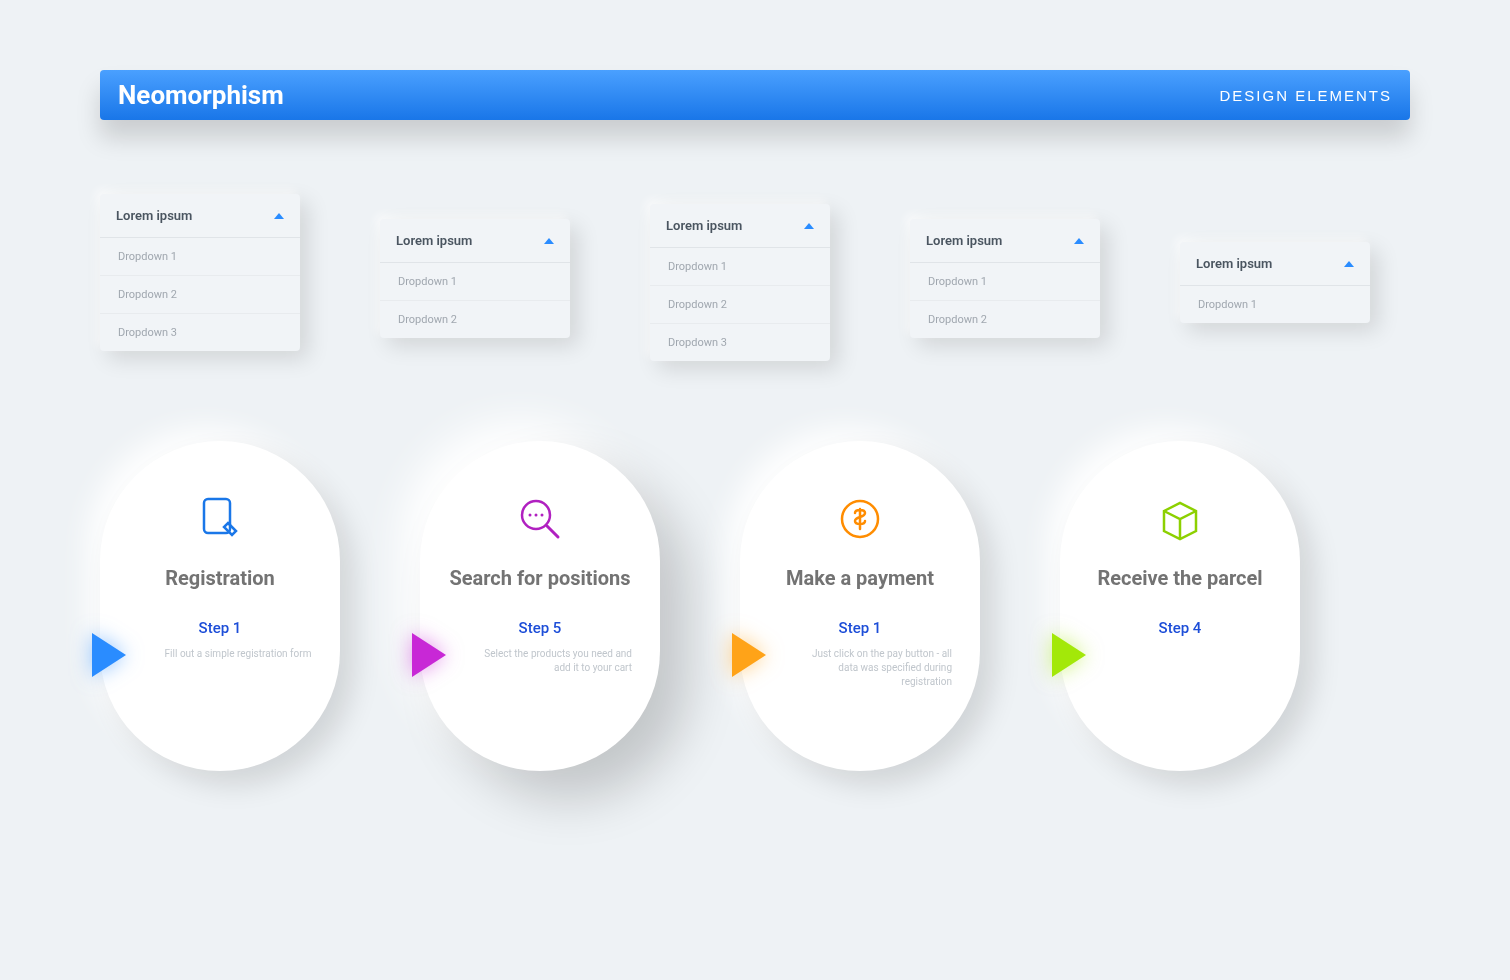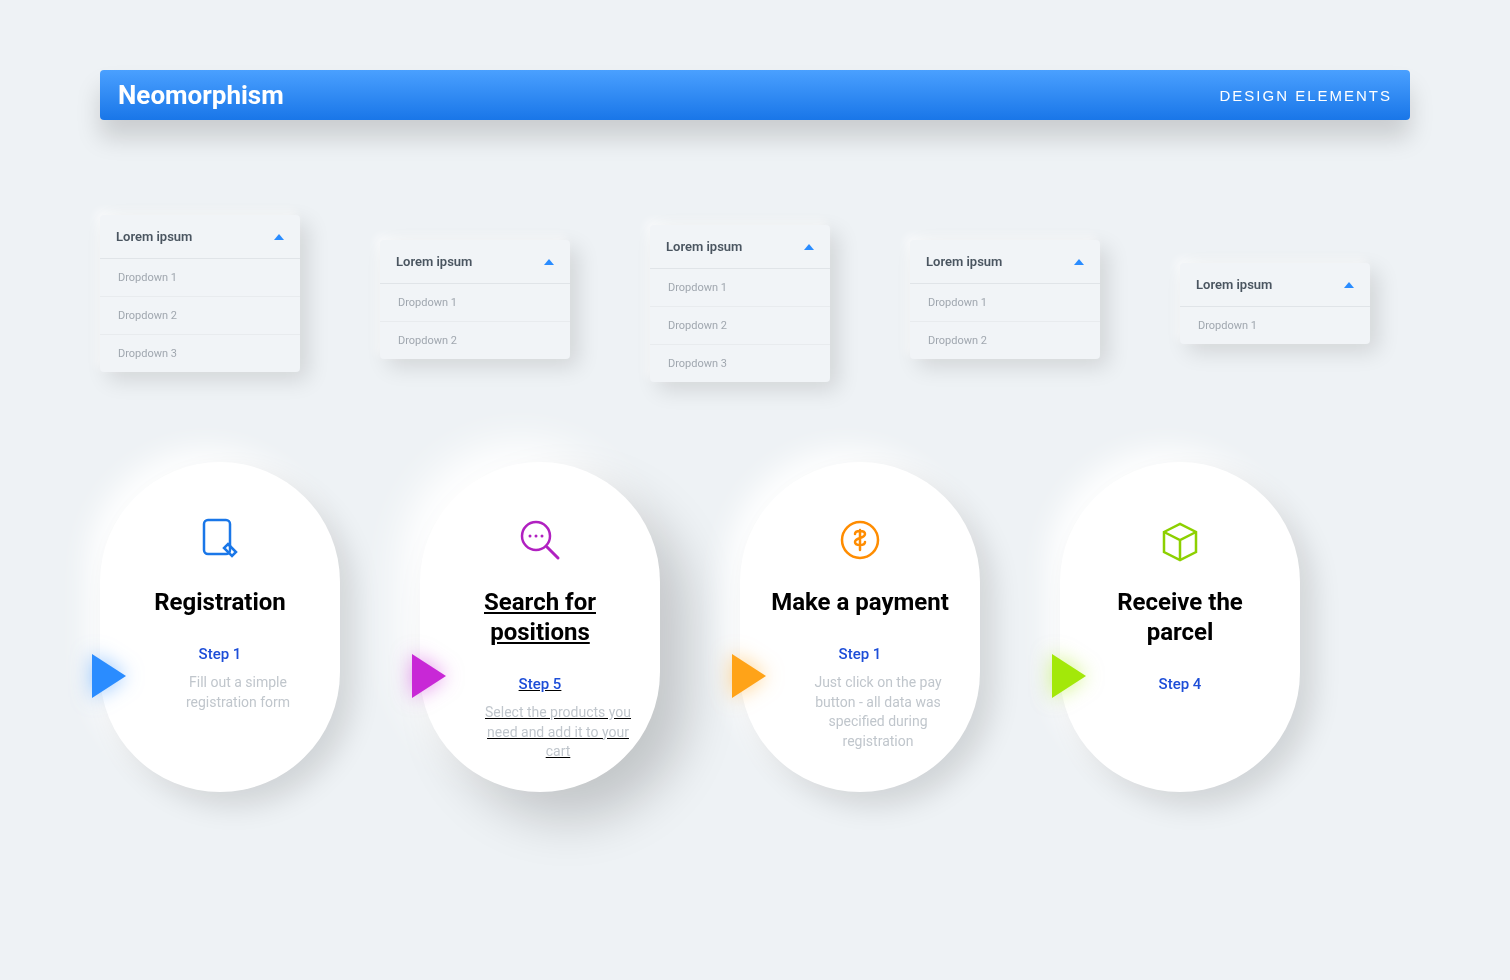--- a/index.html
+++ b/index.html
@@ -16,21 +16,21 @@
 .header-bar {
   width: 100%;
   height: 50px;
   background: linear-gradient(180deg, #4aa0ff 0%, #1976e8 100%);
   border-radius: 4px;
   display: flex;
   justify-content: space-between;
   align-items: center;
   padding: 0 18px;
   box-shadow: 0 18px 25px rgba(0,0,0,0.15);
-  margin-bottom: 95px;
+  margin-bottom: 74px;
 }
 .header-title {
   color: #fff;
   font-size: 26px;
   font-weight: 700;
 }
 .header-sub {
   color: #fff;
   font-size: 15px;
   font-weight: 400;
@@ -93,41 +93,40 @@
   border-radius: 120px;
   position: relative;
   box-shadow: 14px 14px 28px rgba(0,0,0,0.12), -14px -14px 28px rgba(255,255,255,0.9);
   display: flex;
   flex-direction: column;
   align-items: center;
   padding: 50px 28px 30px;
 }
 .step-card.raised {
   box-shadow: 28px 28px 50px rgba(0,0,0,0.18), -20px -20px 40px rgba(255,255,255,1);
-  text-decoration: underline;
 }
 .step-icon { height: 55px; display:flex; align-items:center; justify-content:center; margin-bottom: 20px;}
 .step-title {
-  font-size: 24px;
+  font-size: 20px;
   font-weight: 700;
-  color: #000000;
+  color: #737373;
   text-align: center;
   line-height: 1.25;
   margin-bottom: 28px;
 }
 .step-label {
   font-size: 15px;
   color: #1d4ed8;
   font-weight: 500;
   margin-bottom: 10px;
 }
 .step-desc {
-  font-size: 14px;
+  font-size: 10px;
   color: #c0c6cc;
-  text-align: center;
+  text-align: right;
   line-height: 1.4;
   margin-left: 36px;
 }
 .play-arrow {
   position: absolute;
   left: -8px;
   top: 192px;
   width: 0; height: 0;
   border-top: 22px solid transparent;
   border-bottom: 22px solid transparent;

